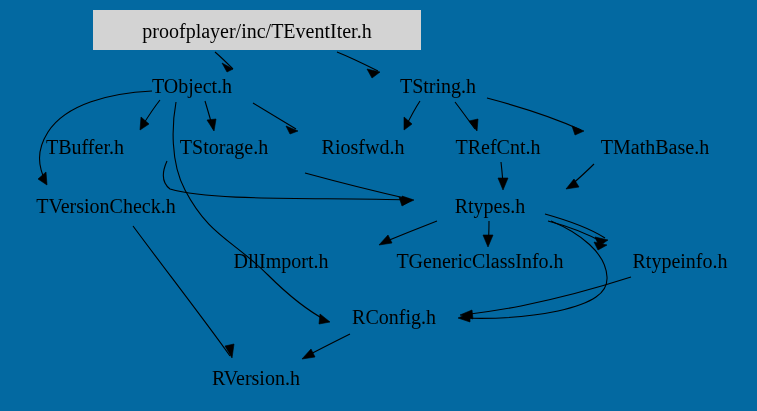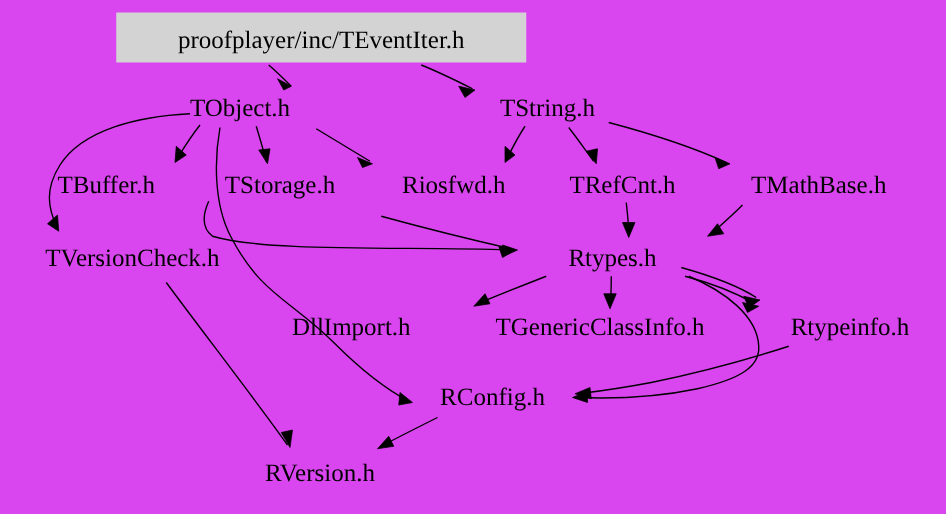--- a/index.html
+++ b/index.html
@@ -4,21 +4,21 @@
 <style>
   html, body {
     margin: 0;
     padding: 0;
     background: #ffffff;
   }
   #graph-root {
     position: relative;
     width: 757px;
     height: 411px;
-    background: #d946ef;
+    background: #0369a1;
     overflow: hidden;
     font-family: "Liberation Serif", "DejaVu Serif", serif;
   }
   #graph-svg {
     position: absolute;
     left: 0;
     top: 0;
     width: 757px;
     height: 411px;
   }

